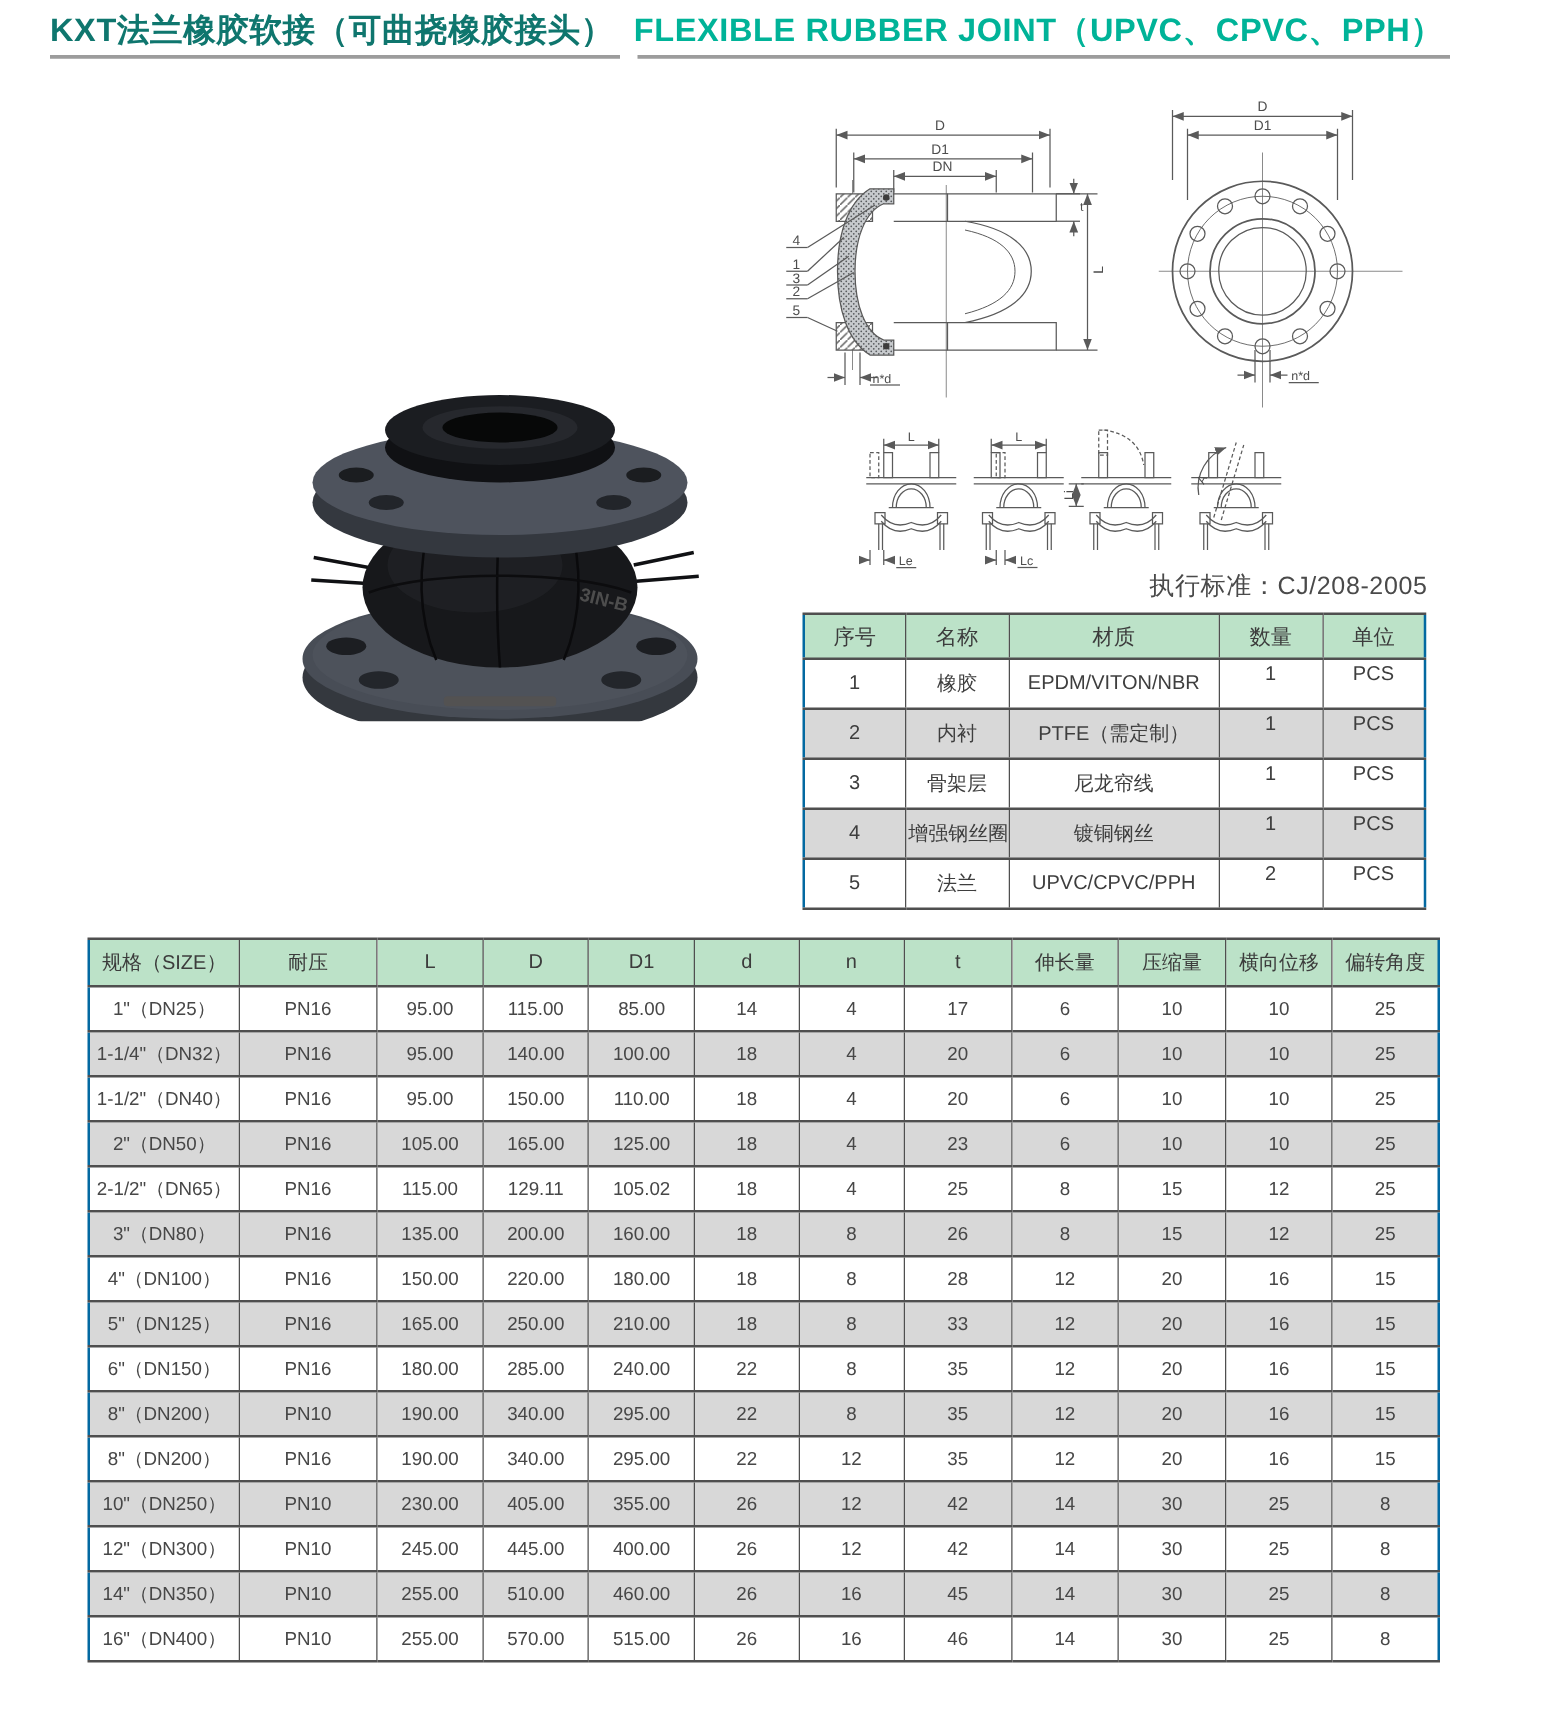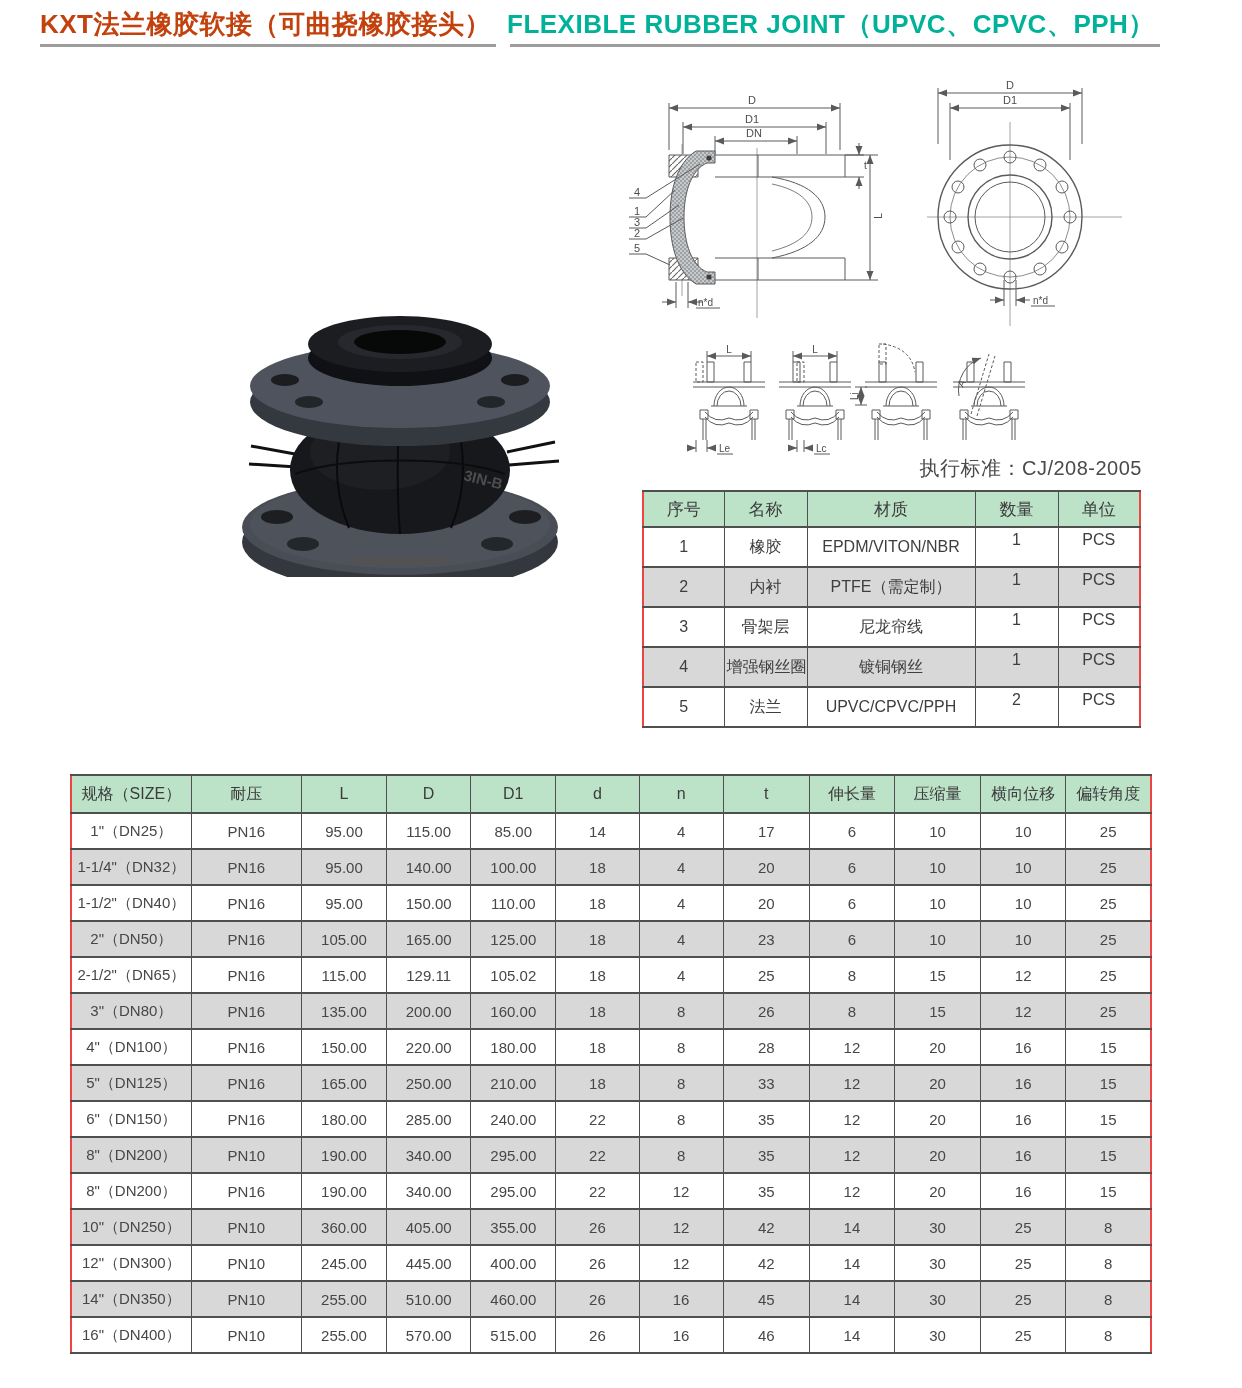--- a/index.html
+++ b/index.html
@@ -1,34 +1,34 @@
 <!DOCTYPE html>
 <html><head>
 <meta charset="utf-8">
 <style>
   html,body{margin:0;padding:0;background:#ffffff;}
   body{width:1242px;height:1388px;position:relative;font-family:"Liberation Sans","DejaVu Sans",sans-serif;color:#3e3e3e;overflow:hidden;}
   .abs{position:absolute;}
-  .title-cn{left:40px;top:7px;font-size:26px;font-weight:bold;color:#c2410c;letter-spacing:0.5px;white-space:nowrap;}
+  .title-cn{left:40px;top:7px;font-size:26px;font-weight:bold;color:#0f766e;letter-spacing:0.5px;white-space:nowrap;}
   .title-en{left:507px;top:7px;font-size:26px;font-weight:bold;color:#00b398;letter-spacing:0.5px;white-space:nowrap;text-align:center;}
   .rule{top:44px;height:3px;background:#9c9c9c;}
   .rule1{left:40px;width:456px;}
   .rule2{left:510px;width:650px;}
   .std-note{top:455px;right:100px;font-size:20px;color:#4a4a4a;letter-spacing:0.5px;}
   table{border-collapse:collapse;table-layout:fixed;background:#fff;}
-  table{border:2px solid #ef4444;}
+  table{border:2px solid #0369a1;}
   th,td{border-left:1px solid #4f4f4f;border-right:1px solid #4f4f4f;border-top:2px solid #4f4f4f;border-bottom:2px solid #4f4f4f;
         text-align:center;vertical-align:middle;padding:0 2px;overflow:hidden;white-space:nowrap;}
   th{background:#bce2c8;font-weight:normal;color:#3c3c3c;}
   tr.alt td{background:#d8d8d8;}
   .parts-table{left:642px;top:490px;width:497px;}
   .parts-table th{height:34px;font-size:17px;}
   .parts-table td{height:35px;font-size:16px;}
   .parts-table td.v-top{vertical-align:top;padding-top:3px;line-height:1.15;}
-  .spec-table{left:70px;top:774px;width:1082px;}
+  .spec-table{left:70px;top:750px;width:1082px;}
   .spec-table th{height:36px;font-size:16px;}
   .spec-table td{height:34px;font-size:15px;color:#474747;}
   svg{display:block;}
   svg text{font-family:"Liberation Sans","DejaVu Sans",sans-serif;fill:#4d4d4d;}
   .dwg line,.dwg path,.dwg rect,.dwg circle,.dwg ellipse{vector-effect:non-scaling-stroke;}
 </style>
 </head>
 <body>
 
 <svg width="0" height="0" style="position:absolute">
@@ -517,21 +517,21 @@
         <td>12</td>
         <td>35</td>
         <td>12</td>
         <td>20</td>
         <td>16</td>
         <td>15</td>
       </tr>
       <tr class="alt">
         <td>10"（DN250）</td>
         <td>PN10</td>
-        <td>360.00</td>
+        <td>230.00</td>
         <td>405.00</td>
         <td>355.00</td>
         <td>26</td>
         <td>12</td>
         <td>42</td>
         <td>14</td>
         <td>30</td>
         <td>25</td>
         <td>8</td>
       </tr>

